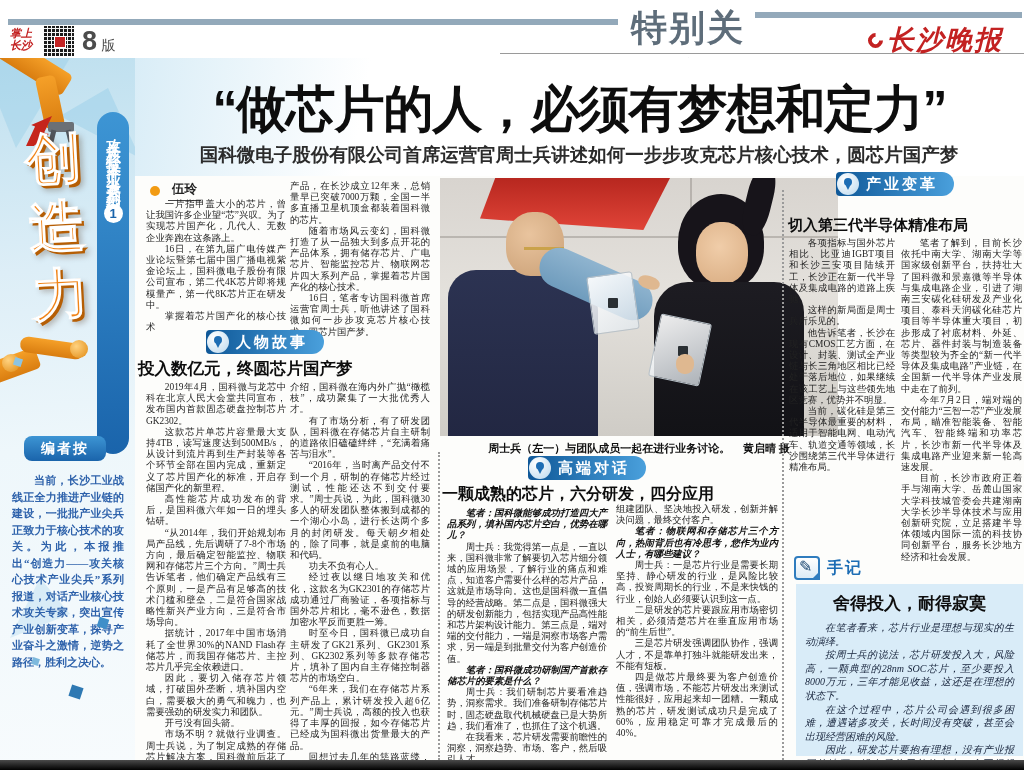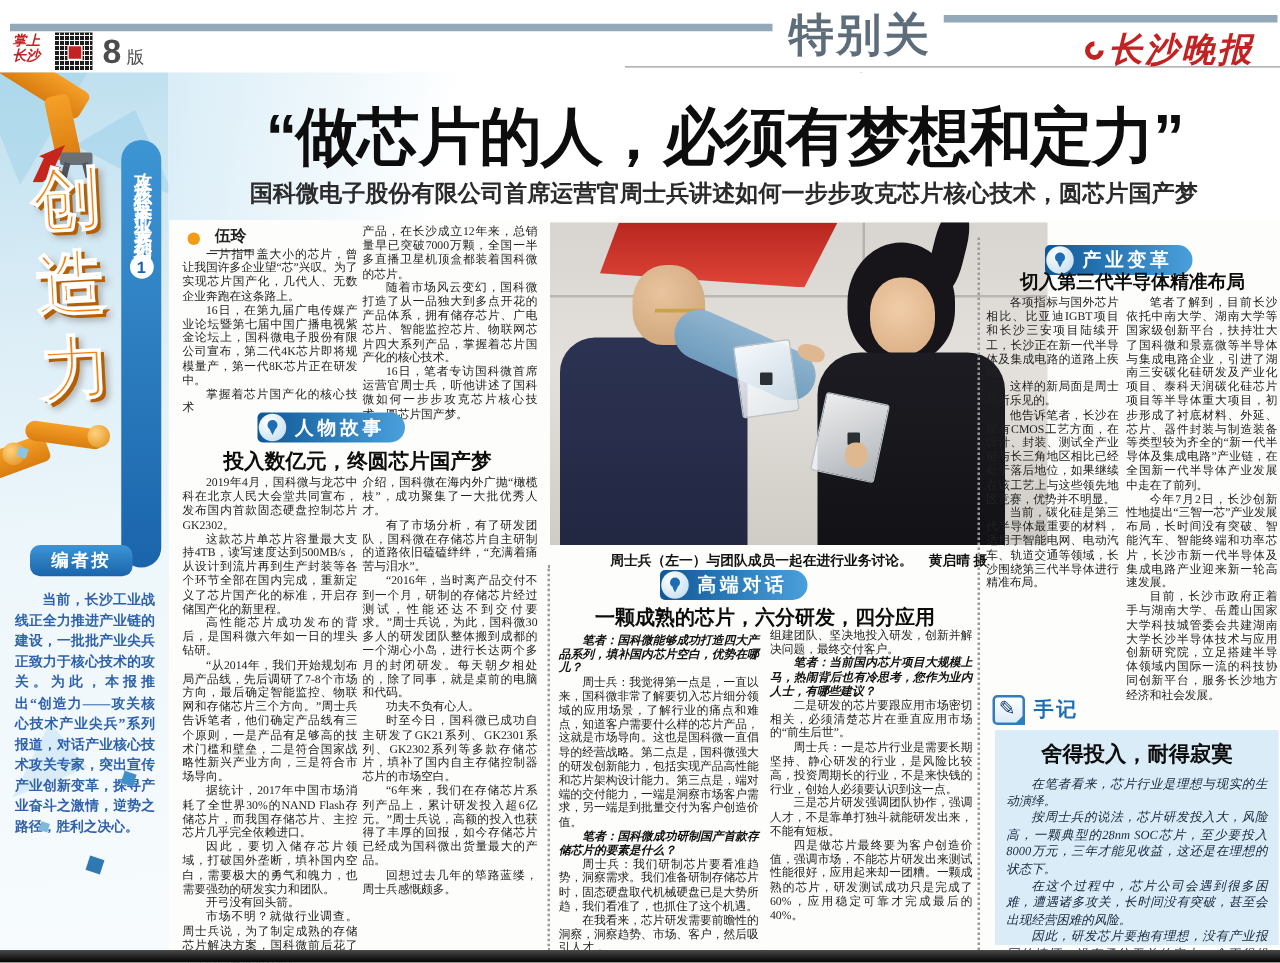--- a/index.html
+++ b/index.html
@@ -102,21 +102,21 @@
   
   .badge{position:absolute;display:inline-flex;align-items:center;height:24px;border-radius:4px 12px 12px 4px;
          background:linear-gradient(90deg,#0f5898,#4aa0dc);padding-right:16px;
          font-family:"Liberation Sans",sans-serif;}
   .pin{width:22px;height:22px;border-radius:50%;margin:1px 7px 1px 1px;position:relative;
        background:radial-gradient(circle at 35% 30%,#ffffff,#cfe4f3 70%,#b7d6ec);}
   .pin::before{content:"";position:absolute;left:7px;top:5px;width:8px;height:8px;border-radius:50%;background:#1d6db4;}
   .pin::after{content:"";position:absolute;left:8.5px;top:12px;width:5px;height:5px;background:#1d6db4;
               clip-path:polygon(0 0,100% 0,50% 100%);}
   .badge .blabel{color:#fff;font-size:15px;font-weight:bold;letter-spacing:3px;}
-  .sec-head{position:absolute;font-family:Liberation Serif, serif;font-weight:900;color:#0d0d0d;text-align:center;}
+  .sec-head{position:absolute;font-family:Liberation Serif, serif;font-weight:900;color:#0d0d0d;}
 
   .story-badge{left:206px;top:330px;}
   .story-title{left:138px;top:358px;width:296px;font-size:16.5px;}
   .story1{left:146px;top:382px;width:140px;}
   .story2{left:290px;top:382px;width:140px;}
 
   .vsep1{position:absolute;left:438px;top:452px;width:0;height:308px;border-left:2px dotted #9a9a9a;}
   .vsep2{position:absolute;left:782px;top:190px;width:0;height:570px;border-left:2px dotted #9a9a9a;}
 
   
@@ -155,21 +155,21 @@
            font-weight:bold;color:#111;}
   .caption .credit{margin-left:10px;}
 
   
   .dialog-badge{left:528px;top:456px;}
   .dialog-title{left:442px;top:484px;width:340px;font-size:16px;}
   .dialog1{left:447px;top:508px;width:160px;}
   .dialog2{left:616px;top:504px;width:162px;}
 
   
-  .ind-badge{left:836px;top:196px;}
+  .ind-badge{left:836px;top:172px;}
   .ind-title{left:788px;top:216px;width:236px;font-size:15px;}
   .ind1{left:789px;top:238px;width:106px;}
   .ind2{left:901px;top:238px;width:121px;}
 
   
   .notes-label{position:absolute;left:794px;top:556px;display:flex;align-items:center;}
   .notes-icon{width:26px;height:24px;border-radius:4px;background:linear-gradient(#fff,#dcebf6);
               border:2px solid #2f7cbe;position:relative;margin-right:7px;}
   .notes-icon::before{content:"✎";position:absolute;left:3px;top:-1px;font-size:16px;color:#17446e;}
   .notes-icon::after{content:"";position:absolute;right:-2px;bottom:-2px;width:9px;height:9px;
@@ -298,20 +298,21 @@
       <p>据统计，2017年中国市场消耗了全世界30%的NAND Flash存储芯片，而我国存储芯片、主控芯片几乎完全依赖进口。</p>
       <p>因此，要切入储存芯片领域，打破国外垄断，填补国内空白，需要极大的勇气和魄力，也需要强劲的研发实力和团队。</p>
       <p>开弓没有回头箭。</p>
       <p>市场不明？就做行业调查。周士兵说，为了制定成熟的存储芯片解决方案，国科微前后花了半年时间做市场分析。</p>
     </div>
   <div class="col story2" data-interactable="false">
       <p class="cont">介绍，国科微在海内外广抛“橄榄枝”，成功聚集了一大批优秀人才。</p>
       <p>有了市场分析，有了研发团队，国科微在存储芯片自主研制的道路依旧磕磕绊绊，“充满着痛苦与泪水”。</p>
       <p>“2016年，当时离产品交付不到一个月，研制的存储芯片经过测试，性能还达不到交付要求。”周士兵说，为此，国科微30多人的研发团队整体搬到成都的一个湖心小岛，进行长达两个多月的封闭研发。每天朝夕相处的，除了同事，就是桌前的电脑和代码。</p>
       <p>功夫不负有心人。</p>
+      <p>经过夜以继日地攻关和优化，这款名为GK2301的存储芯片成功通过厂商验证，各项指标与国外芯片相比，毫不逊色，数据加密水平反而更胜一筹。</p>
       <p>时至今日，国科微已成功自主研发了GK21系列、GK2301系列、GK2302系列等多款存储芯片，填补了国内自主存储控制器芯片的市场空白。</p>
       <p>“6年来，我们在存储芯片系列产品上，累计研发投入超6亿元。”周士兵说，高额的投入也获得了丰厚的回报，如今存储芯片已经成为国科微出货量最大的产品。</p>
       <p>回想过去几年的筚路蓝缕，周士兵感慨颇多。</p>
     </div>
 
   <div class="vsep1" data-interactable="false"></div>
   <div class="vsep2" data-interactable="false"></div>
 
   <div class="badge dialog-badge" data-interactable="false">
     <span class="pin" data-interactable="false"></span>
@@ -320,41 +321,41 @@
   <div class="sec-head dialog-title" data-interactable="false">一颗成熟的芯片，六分研发，四分应用</div>
   <div class="col dialog1" data-interactable="false">
       <p class="q">笔者：国科微能够成功打造四大产品系列，填补国内芯片空白，优势在哪儿？</p>
       <p>周士兵：我觉得第一点是，一直以来，国科微非常了解要切入芯片细分领域的应用场景，了解行业的痛点和难点，知道客户需要什么样的芯片产品，这就是市场导向。这也是国科微一直倡导的经营战略。第二点是，国科微强大的研发创新能力，包括实现产品高性能和芯片架构设计能力。第三点是，端对端的交付能力，一端是洞察市场客户需求，另一端是到批量交付为客户创造价值。</p>
       <p class="q">笔者：国科微成功研制国产首款存储芯片的要素是什么？</p>
       <p>周士兵：我们研制芯片要看准趋势，洞察需求。我们准备研制存储芯片时，固态硬盘取代机械硬盘已是大势所趋，我们看准了，也抓住了这个机遇。</p>
       <p>在我看来，芯片研发需要前瞻性的洞察，洞察趋势、市场、客户，然后吸引人才，</p>
     </div>
   <div class="col dialog2" data-interactable="false">
       <p class="cont">组建团队、坚决地投入研发，创新并解决问题，最终交付客户。</p>
-      <p class="q">笔者：当前国内芯片项目大规模上马，热闹背后也有冷思考，您作为业内人士，有哪些建议？</p>
+      <p class="q">笔者：物联网和存储芯片三个方向，热闹背后也有冷思考，您作为业内人士，有哪些建议？</p>
+      <p>周士兵：一是芯片行业是需要长期坚持、静心研发的行业，是风险比较高，投资周期长的行业，不是来快钱的行业，创始人必须要认识到这一点。</p>
       <p>二是研发的芯片要跟应用市场密切相关，必须清楚芯片在垂直应用市场的“前生后世”。</p>
-      <p>周士兵：一是芯片行业是需要长期坚持、静心研发的行业，是风险比较高，投资周期长的行业，不是来快钱的行业，创始人必须要认识到这一点。</p>
       <p>三是芯片研发强调团队协作，强调人才，不是靠单打独斗就能研发出来，不能有短板。</p>
       <p>四是做芯片最终要为客户创造价值，强调市场，不能芯片研发出来测试性能很好，应用起来却一团糟。一颗成熟的芯片，研发测试成功只是完成了60%，应用稳定可靠才完成最后的40%。</p>
     </div>
 
   <div class="badge ind-badge" data-interactable="false">
     <span class="pin" data-interactable="false"></span>
     <span class="blabel" data-interactable="false">产业变革</span>
   </div>
   <div class="sec-head ind-title" data-interactable="false">切入第三代半导体精准布局</div>
   <div class="col ind1" data-interactable="false">
       <p>各项指标与国外芯片相比、比亚迪IGBT项目和长沙三安项目陆续开工，长沙正在新一代半导体及集成电路的道路上疾驰。</p>
       <p>这样的新局面是周士兵所乐见的。</p>
       <p>他告诉笔者，长沙在现有CMOS工艺方面，在设计、封装、测试全产业链与长三角地区相比已经处于落后地位，如果继续在该工艺上与这些领先地区竞赛，优势并不明显。</p>
       <p>当前，碳化硅是第三代半导体最重要的材料，适用于智能电网、电动汽车、轨道交通等领域，长沙围绕第三代半导体进行精准布局。</p>
     </div>
   <div class="col ind2" data-interactable="false">
       <p>笔者了解到，目前长沙依托中南大学、湖南大学等国家级创新平台，扶持壮大了国科微和景嘉微等半导体与集成电路企业，引进了湖南三安碳化硅研发及产业化项目、泰科天润碳化硅芯片项目等半导体重大项目，初步形成了衬底材料、外延、芯片、器件封装与制造装备等类型较为齐全的“新一代半导体及集成电路”产业链，在全国新一代半导体产业发展中走在了前列。</p>
-      <p>今年7月2日，长沙创新性地提出“三智一芯”产业发展布局，长时间没有突破、智能汽车、智能终端和功率芯片，长沙市新一代半导体及集成电路产业迎来新一轮高速发展。</p>
+      <p>今年7月2日，端对端的交付能力“三智一芯”产业发展布局，瞄准智能装备、智能汽车、智能终端和功率芯片，长沙市新一代半导体及集成电路产业迎来新一轮高速发展。</p>
       <p>目前，长沙市政府正着手与湖南大学、岳麓山国家大学科技城管委会共建湖南大学长沙半导体技术与应用创新研究院，立足搭建半导体领域内国际一流的科技协同创新平台，服务长沙地方经济和社会发展。</p>
     </div>
 
   <div class="notes-label" data-interactable="false">
     <span class="notes-icon" data-interactable="false"></span>
     <span class="notes-word" data-interactable="false">手记</span>
   </div>
   <div class="notes-box" data-interactable="false">
     <div class="notes-title" data-interactable="false">舍得投入，耐得寂寞</div>
     <div class="notes-body" data-interactable="false">

